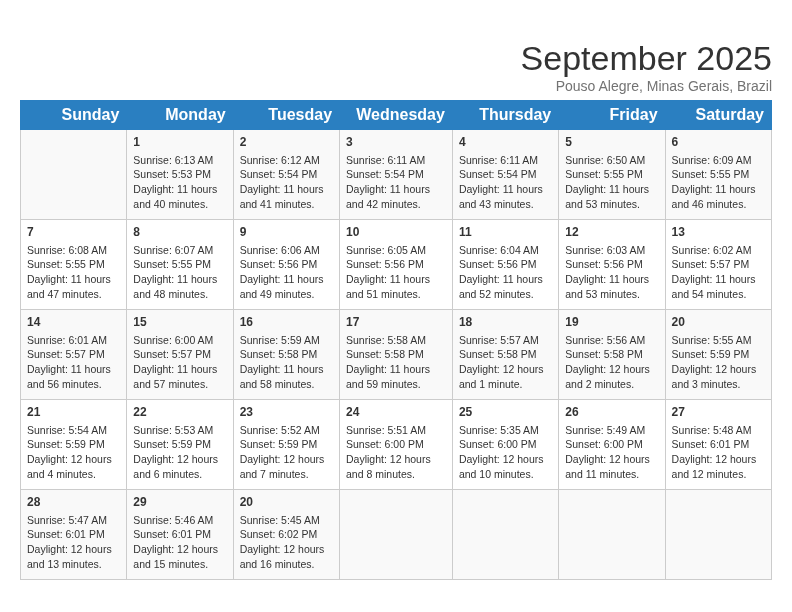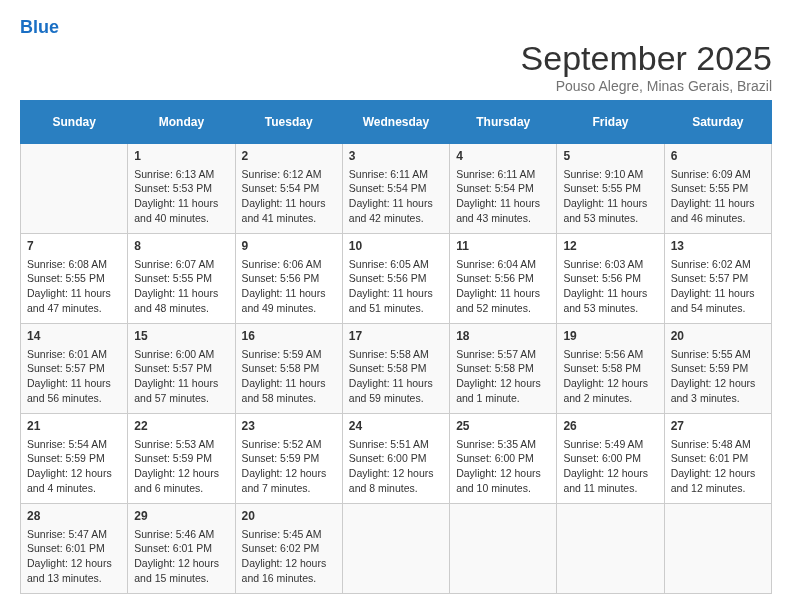--- a/index.html
+++ b/index.html
@@ -49,23 +49,23 @@
       color: #737373;
     }
     table {
       width: 100%;
       border-collapse: collapse;
       font-size: 11px;
     }
     thead tr th {
       background-color: #2a7fc1;
       color: #fff;
-      text-align: center;
-      padding: 14px 7px;
-      font-size: 12px;
+      text-align: right;
+      padding: 5px 7px;
+      font-size: 16px;
       font-weight: bold;
       border: 1px solid #2a7fc1;
     }
     tbody tr td {
       border: 1px solid #ccc;
       vertical-align: top;
       padding: 4px 6px;
       min-height: 80px;
       height: 90px;
       color: #333;
@@ -87,21 +87,20 @@
       font-size: 10.5px;
       color: #333;
     }
   </style>
 </head>
 <body>
 
 <div class="header">
   <div class="logo">
     <div>
-      <div class="logo-text" style="color:#1a6fc4;">Blue</div>
     </div>
   </div>
   <div class="title-block">
     <div class="month-title">September 2025</div>
     <div class="subtitle">Pouso Alegre, Minas Gerais, Brazil</div>
   </div>
 </div>
 
 <table>
   <thead>
@@ -141,21 +140,21 @@
         </td>
         <td>
           <span class="day-num">4</span>
           <div class="day-info">Sunrise: 6:11 AM</div>
           <div class="day-info">Sunset: 5:54 PM</div>
           <div class="day-info">Daylight: 11 hours</div>
           <div class="day-info">and 43 minutes.</div>
         </td>
         <td>
           <span class="day-num">5</span>
-          <div class="day-info">Sunrise: 9:10 AM</div>
+          <div class="day-info">Sunrise: 6:50 AM</div>
           <div class="day-info">Sunset: 5:55 PM</div>
           <div class="day-info">Daylight: 11 hours</div>
           <div class="day-info">and 53 minutes.</div>
         </td>
         <td>
           <span class="day-num">6</span>
           <div class="day-info">Sunrise: 6:09 AM</div>
           <div class="day-info">Sunset: 5:55 PM</div>
           <div class="day-info">Daylight: 11 hours</div>
           <div class="day-info">and 46 minutes.</div>

